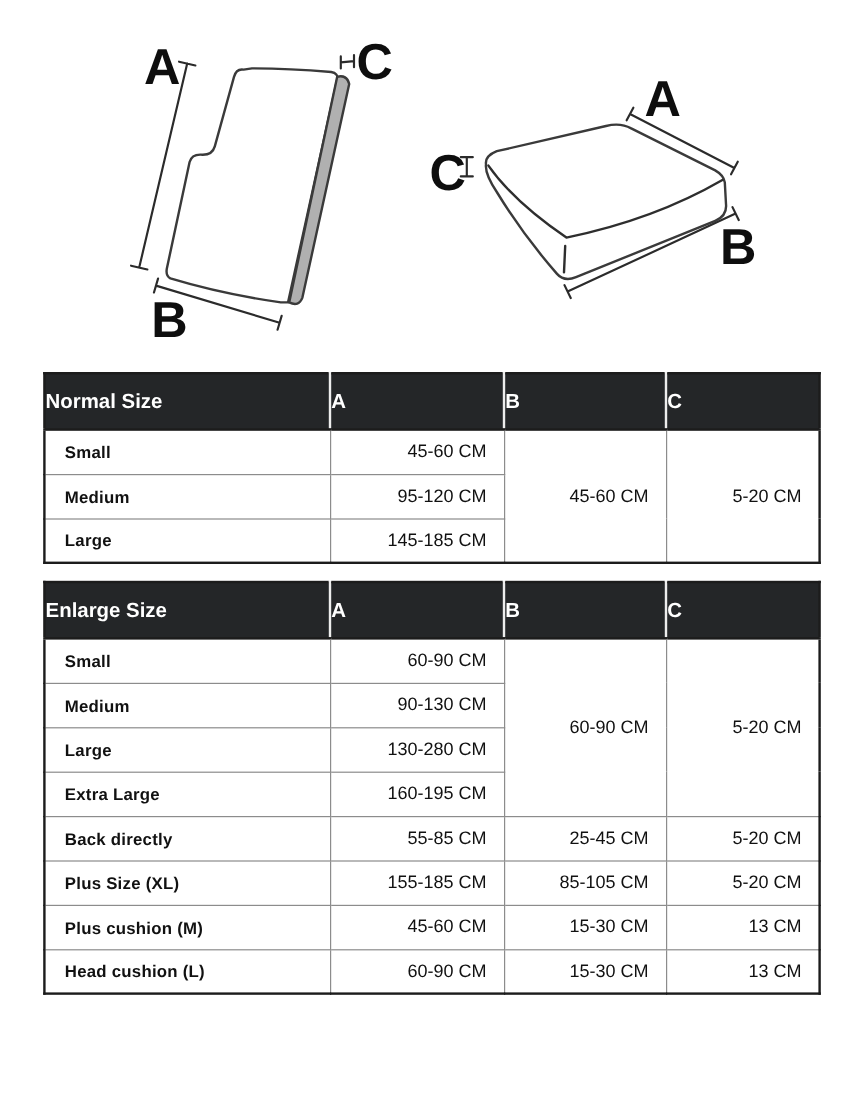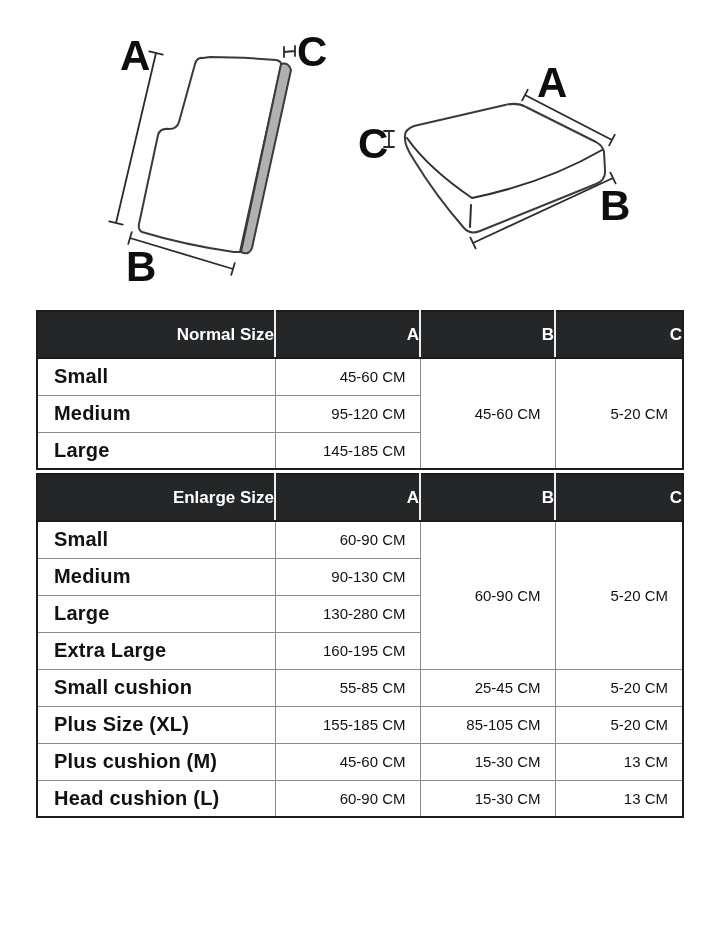--- a/index.html
+++ b/index.html
@@ -70,41 +70,41 @@
   .size-table col.c-label { width: 238px; }
   .size-table col.c-a { width: 145px; }
   .size-table col.c-b { width: 135px; }
   .size-table col.c-c { width: 128px; }
   .size-table th {
     background: var(--header-bg, #242628);
     color: var(--header-text, #ffffff);
     font-size: 17px;
     font-weight: bold;
     height: 47px;
-    text-align: right;
+    text-align: left;
     border-bottom: 2px solid var(--outer-border, #1c1c1c);
   }
   .size-table th + th { border-left: 2px solid #ededed; }
   .size-table td {
     border: 1px solid var(--grid-line, #8c8c8c);
     font-size: 15px;
     color: var(--ink, #111);
     height: 37px;
     background: #ffffff;
   }
   td.row-label {
     font-weight: bold;
-    font-size: 20px;
+    font-size: 14px;
     text-align: left;
     padding-left: 16px;
     letter-spacing: 0.2px;
   }
   td.val { text-align: right; padding-right: 14px; }
   .table-one { margin-top: 10px; }
-  .table-two { margin-top: 3px; }
+  .table-two { margin-top: 14px; }
   .footer-note {
     margin-top: 33px;
     text-align: center;
     font-size: 17px;
     font-weight: bold;
     color: var(--note-red, #bf2b32);
   }
 </style>
 </head>
 <body>
@@ -240,21 +240,21 @@
       </tr>
       <tr>
         <td class="row-label">Large</td>
         <td class="val">130-280 CM</td>
       </tr>
       <tr>
         <td class="row-label">Extra Large</td>
         <td class="val">160-195 CM</td>
       </tr>
       <tr>
-        <td class="row-label">Small cushion</td>
+        <td class="row-label">Back directly</td>
         <td class="val">55-85 CM</td>
         <td class="val">25-45 CM</td>
         <td class="val">5-20 CM</td>
       </tr>
       <tr>
         <td class="row-label">Plus Size (XL)</td>
         <td class="val">155-185 CM</td>
         <td class="val">85-105 CM</td>
         <td class="val">5-20 CM</td>
       </tr>

